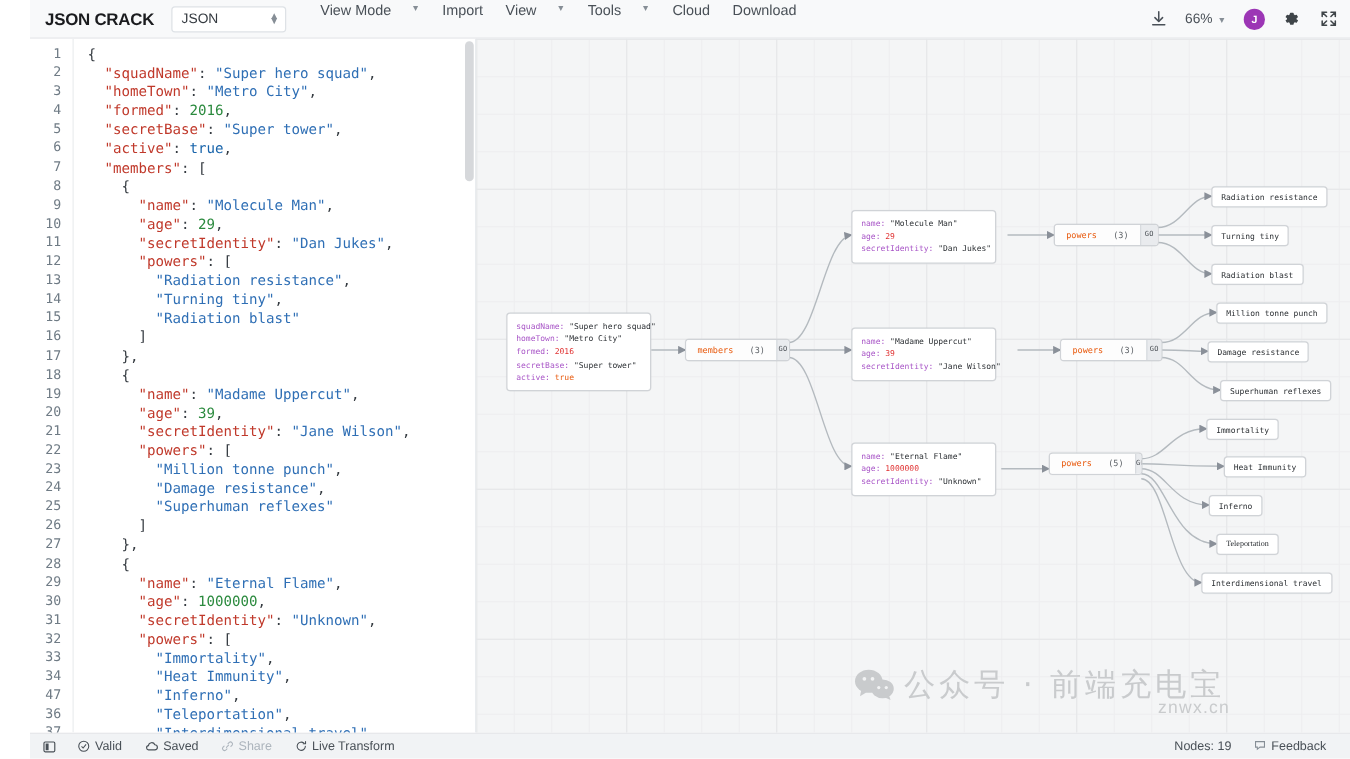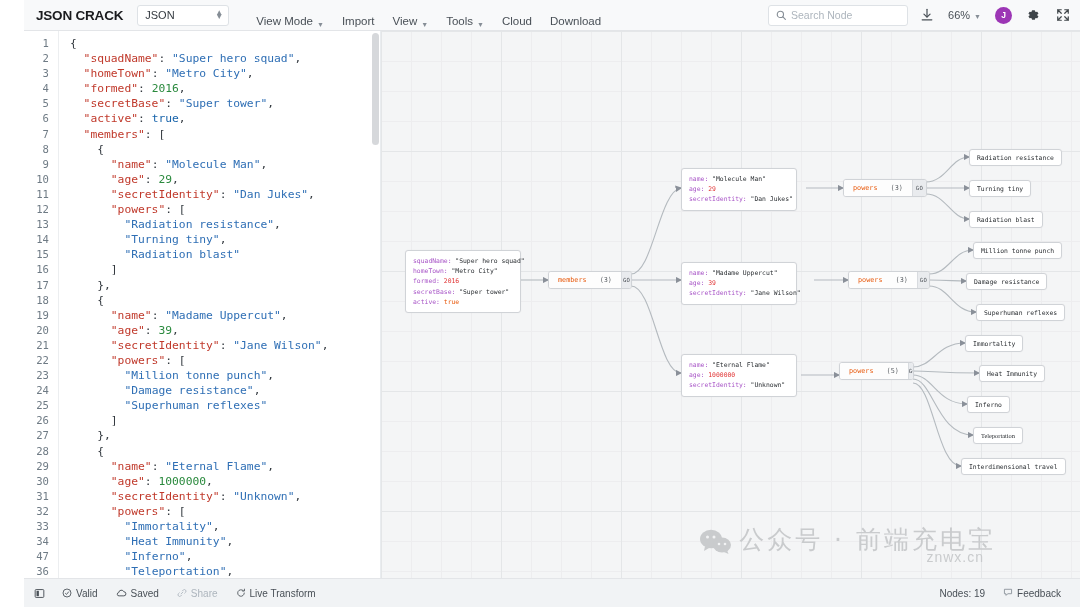--- a/index.html
+++ b/index.html
@@ -31,21 +31,21 @@
     border-radius: 3px;
     display: flex; align-items: center; justify-content: space-between;
     padding: 0 5px 0 7px;
     font-size: 11px; color: #343a40;
     margin-right: 18px;
   }
   .sel-arrows { display: flex; flex-direction: column; line-height: 0.55; font-size: 8px; color: #868e96; }
   .menu-item {
     font-size: 11.5px; color: #495057;
     padding: 0 9px; height: 24px;
-    display: flex; align-items: flex-end; gap: 4px;
+    display: flex; align-items: flex-start; gap: 16px;
     white-space: nowrap; cursor: default;
   }
   .chev { font-size: 7px; color: #868e96; position: relative; top: 1px; }
   .spacer { flex: 1; }
   .search-box {
     width: 140px; height: 21px;
     background: #ffffff;
     border: 1px solid #dee2e6;
     border-radius: 3px;
     display: flex; align-items: center; gap: 5px;
@@ -158,34 +158,34 @@
   .leaf-node {
     height: 17px;
     display: flex; align-items: center;
     padding: 0 7px;
     font-size: 6.4px; color: #2b2f33;
     white-space: nowrap;
   }
 
   
   .watermark {
-    position: absolute; right: 84px; bottom: 22px;
-    display: flex; align-items: flex-end; gap: 6px;
+    position: absolute; right: 100px; bottom: 22px;
+    display: flex; align-items: center; gap: 6px;
     pointer-events: none; user-select: none;
   }
   .wm-text { font-size: 25px; color: #c9cbcd; letter-spacing: 3px; font-family: "DejaVu Sans", sans-serif; }
   .wm-sub {
     position: absolute; right: 96px; bottom: 13px;
     font-size: 14px; color: #c9cbcd; letter-spacing: 1px;
     font-family: Liberation Sans, sans-serif; pointer-events: none;
   }
 
   
   .statusbar {
-    height: 29px; min-height: 21px;
+    height: 21px; min-height: 21px;
     background: #f1f3f5;
     border-top: 1px solid #e3e5e8;
     display: flex; align-items: center;
     padding: 0 10px 0 8px;
     gap: 0;
     font-size: 10px; color: #495057;
   }
   .sb-item {
     display: flex; align-items: center; gap: 4px;
     padding: 0 9px; white-space: nowrap;
@@ -228,29 +228,20 @@
         <div class="menu-item">
           <span>Cloud</span>
         </div>
         <div class="menu-item">
           <span>Download</span>
         </div>
       </div>
 
     <div class="spacer"></div>
 
-    <div class="search-box">
-      <span>
-        <svg width="10" height="10" viewBox="0 0 16 16" fill="none" stroke="#868e96" stroke-width="1.8">
-          <circle cx="7" cy="7" r="5"></circle>
-            <line x1="11" y1="11" x2="15" y2="15" stroke-linecap="round"></line>
-        </svg>
-      </span>
-      <span class="ph">Search Node</span>
-    </div>
 
     <span class="tb-icon">
       <svg width="14" height="14" viewBox="0 0 16 16" fill="none" stroke="#495057" stroke-width="1.4" stroke-linecap="round" stroke-linejoin="round">
         <path d="M8 1.5 V10"></path>
           <path d="M4.5 7 L8 10.5 L11.5 7"></path>
           <path d="M2.5 13.5 H13.5"></path>
       </svg>
     </span>
 
     <div class="zoom-lv">

